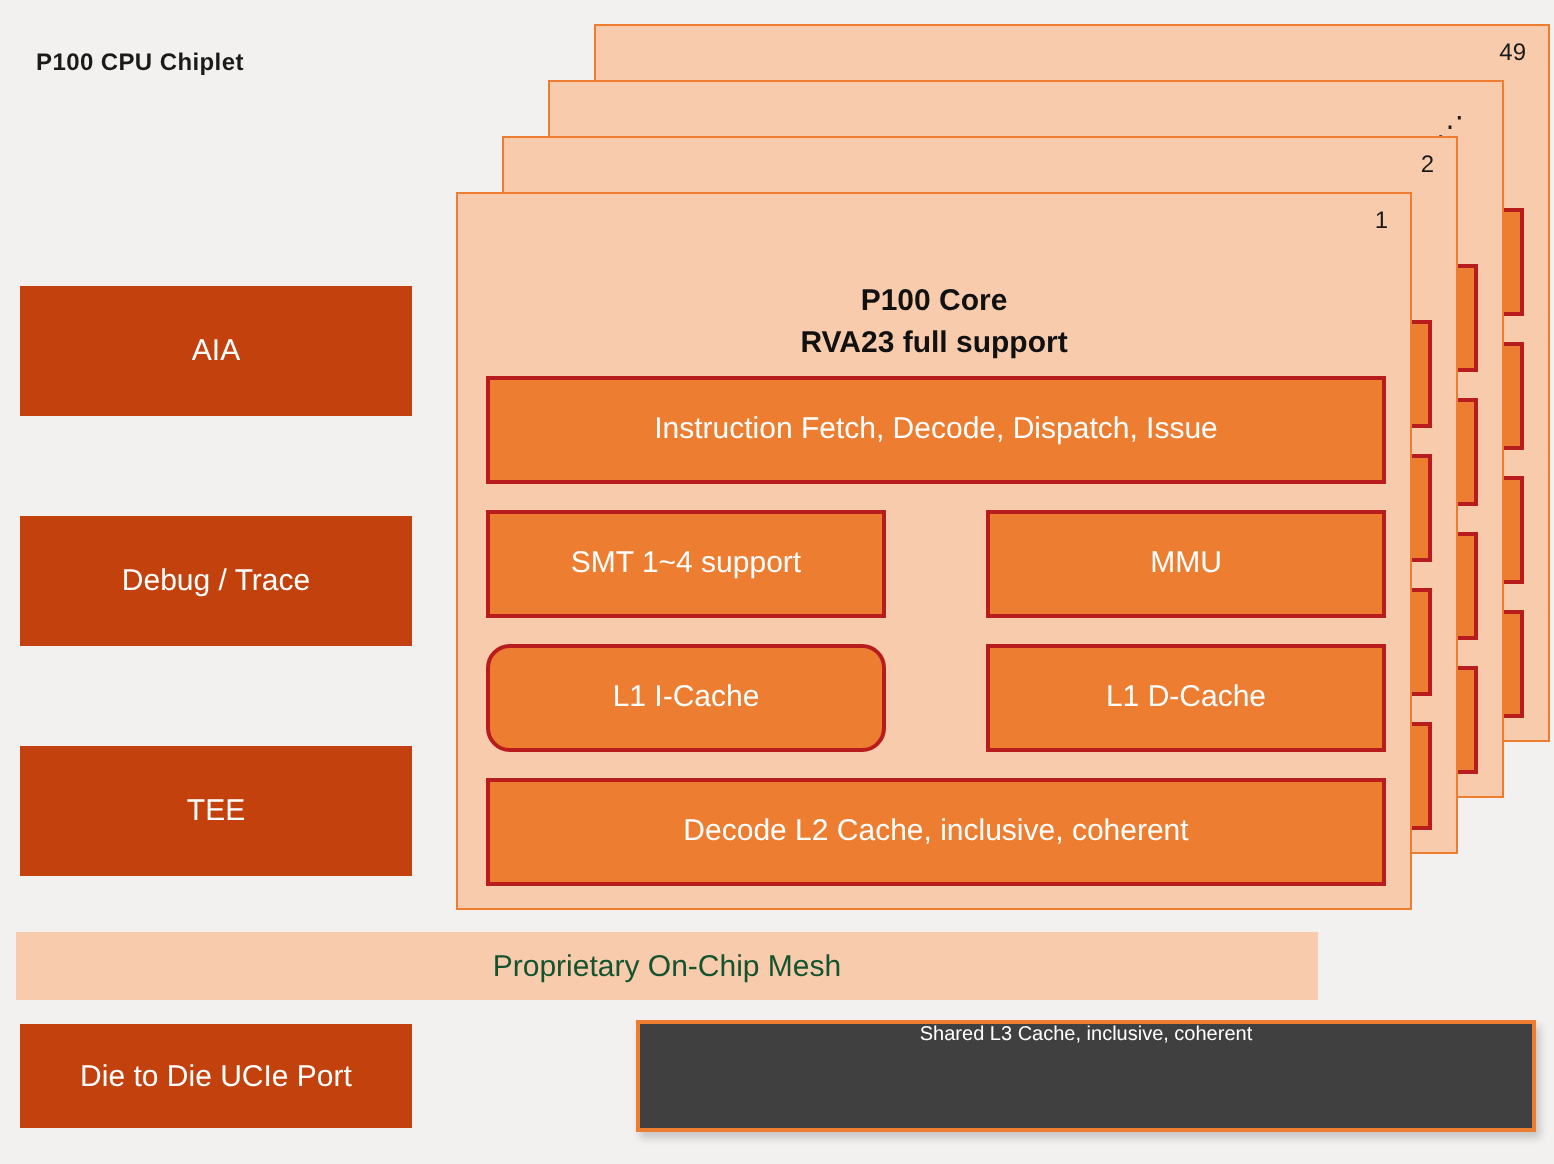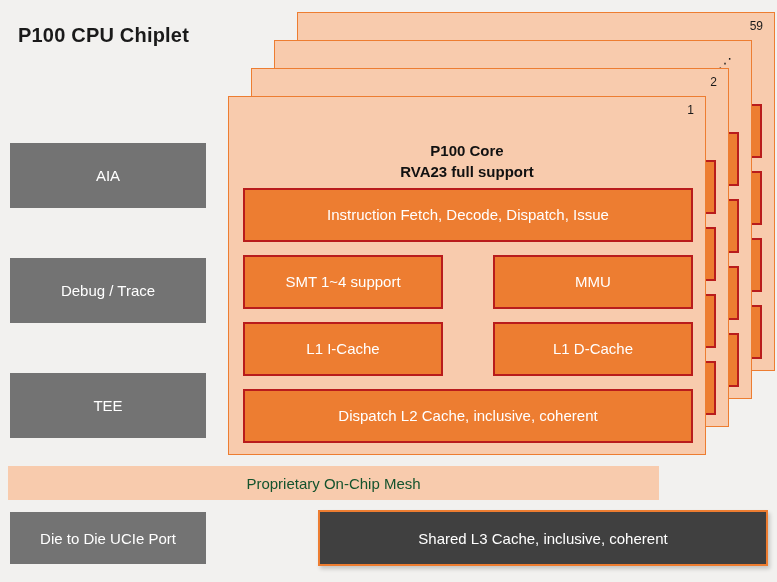--- a/index.html
+++ b/index.html
@@ -1,24 +1,24 @@
 <!DOCTYPE html>
 <html><head>
 <meta charset="utf-8">
 <style>
   html,body{margin:0;padding:0;background:#ffffff;}
   .canvas{
     position:relative;width:777px;height:582px;background:#f2f1ef;
     font-family:"Liberation Sans",sans-serif;overflow:hidden;color:#1a1a1a;
   }
-  .diagram-title{position:absolute;left:18px;top:24px;font-size:20px;font-weight:bold;letter-spacing:.2px;}
+  .diagram-title{position:absolute;left:18px;top:24px;font-size:12px;font-weight:bold;letter-spacing:.2px;}
 
   
   .gray-box{
-    position:absolute;background:#737373;color:#ffffff;
+    position:absolute;background:#c2410c;color:#ffffff;
     display:flex;align-items:center;justify-content:center;
     font-size:15px;text-align:center;
   }
   .pos-aia{left:10px;top:143px;width:196px;height:65px;}
   .pos-debug{left:10px;top:258px;width:196px;height:65px;}
   .pos-tee{left:10px;top:373px;width:196px;height:65px;}
   .pos-ucie{left:10px;top:512px;width:196px;height:52px;}
 
   
   .core-card{
@@ -38,58 +38,58 @@
   }
 
   .blk{
     position:absolute;background:#ed7d31;border:2px solid #b91c1c;box-sizing:border-box;
     color:#ffffff;font-size:15px;display:flex;flex-direction:column;
     align-items:center;justify-content:center;text-align:center;line-height:20px;
   }
   .blk-r1 {left:14px; top:91px; width:450px;height:54px;}
   .blk-r2l{left:14px; top:158px;width:200px;height:54px;}
   .blk-r2r{left:264px;top:158px;width:200px;height:54px;text-align:center;}
-  .blk-r3l{left:14px; top:225px;width:200px;height:54px;}
+  .blk-r3l{left:14px; top:225px;width:200px;height:54px;border-radius:12px;}
   .blk-r3r{left:264px;top:225px;width:200px;height:54px;}
   .blk-r4 {left:14px; top:292px;width:450px;height:54px;}
 
   
   .mesh-bar{
     position:absolute;left:8px;top:466px;width:651px;height:34px;
     background:#f8cbad;display:flex;align-items:center;justify-content:center;
     font-size:15px;color:#14532d;
   }
 
   
   .l3-box{
     position:absolute;left:318px;top:510px;width:450px;height:56px;
     background:#404040;border:2px solid #ed7d31;box-sizing:border-box;
-    color:#ffffff;display:flex;align-items:center;justify-content:center;
-    font-size:15px;box-shadow:2px 3px 4px rgba(0,0,0,0.18);
+    color:#ffffff;display:flex;align-items:flex-start;justify-content:center;
+    font-size:10px;box-shadow:2px 3px 4px rgba(0,0,0,0.18);
   }
 </style>
 </head>
 <body>
 
 <div class="canvas">
 
   <div class="diagram-title">P100 CPU Chiplet</div>
 
   <div class="gray-box pos-aia">
     <span>AIA</span>
   </div>
   <div class="gray-box pos-tee">
     <span>TEE</span>
   </div>
   <div class="gray-box pos-debug">
     <span>Debug / Trace</span>
   </div>
 
   <div class="core-card card-z1">
-    <span class="card-index">59</span>
+    <span class="card-index">49</span>
     <div class="blk blk-r1"></div>
     <div class="blk blk-r2l"></div>
     <div class="blk blk-r2r"></div>
     <div class="blk blk-r3l"></div>
     <div class="blk blk-r3r"></div>
     <div class="blk blk-r4"></div>
   </div>
 
   <div class="core-card card-z2">
     <span class="card-index dots">⋰</span>
@@ -131,21 +131,21 @@
     </div>
 
     <div class="blk blk-r3l">
       <span>L1 I-Cache</span>
     </div>
     <div class="blk blk-r3r">
       <span>L1 D-Cache</span>
     </div>
 
     <div class="blk blk-r4">
-      <span>Dispatch L2 Cache, inclusive, coherent</span>
+      <span>Decode L2 Cache, inclusive, coherent</span>
     </div>
   </div>
 
   <div class="mesh-bar">
     <span>Proprietary On-Chip Mesh</span>
   </div>
 
   <div class="gray-box pos-ucie">
     <span>Die to Die UCIe Port</span>
   </div>

